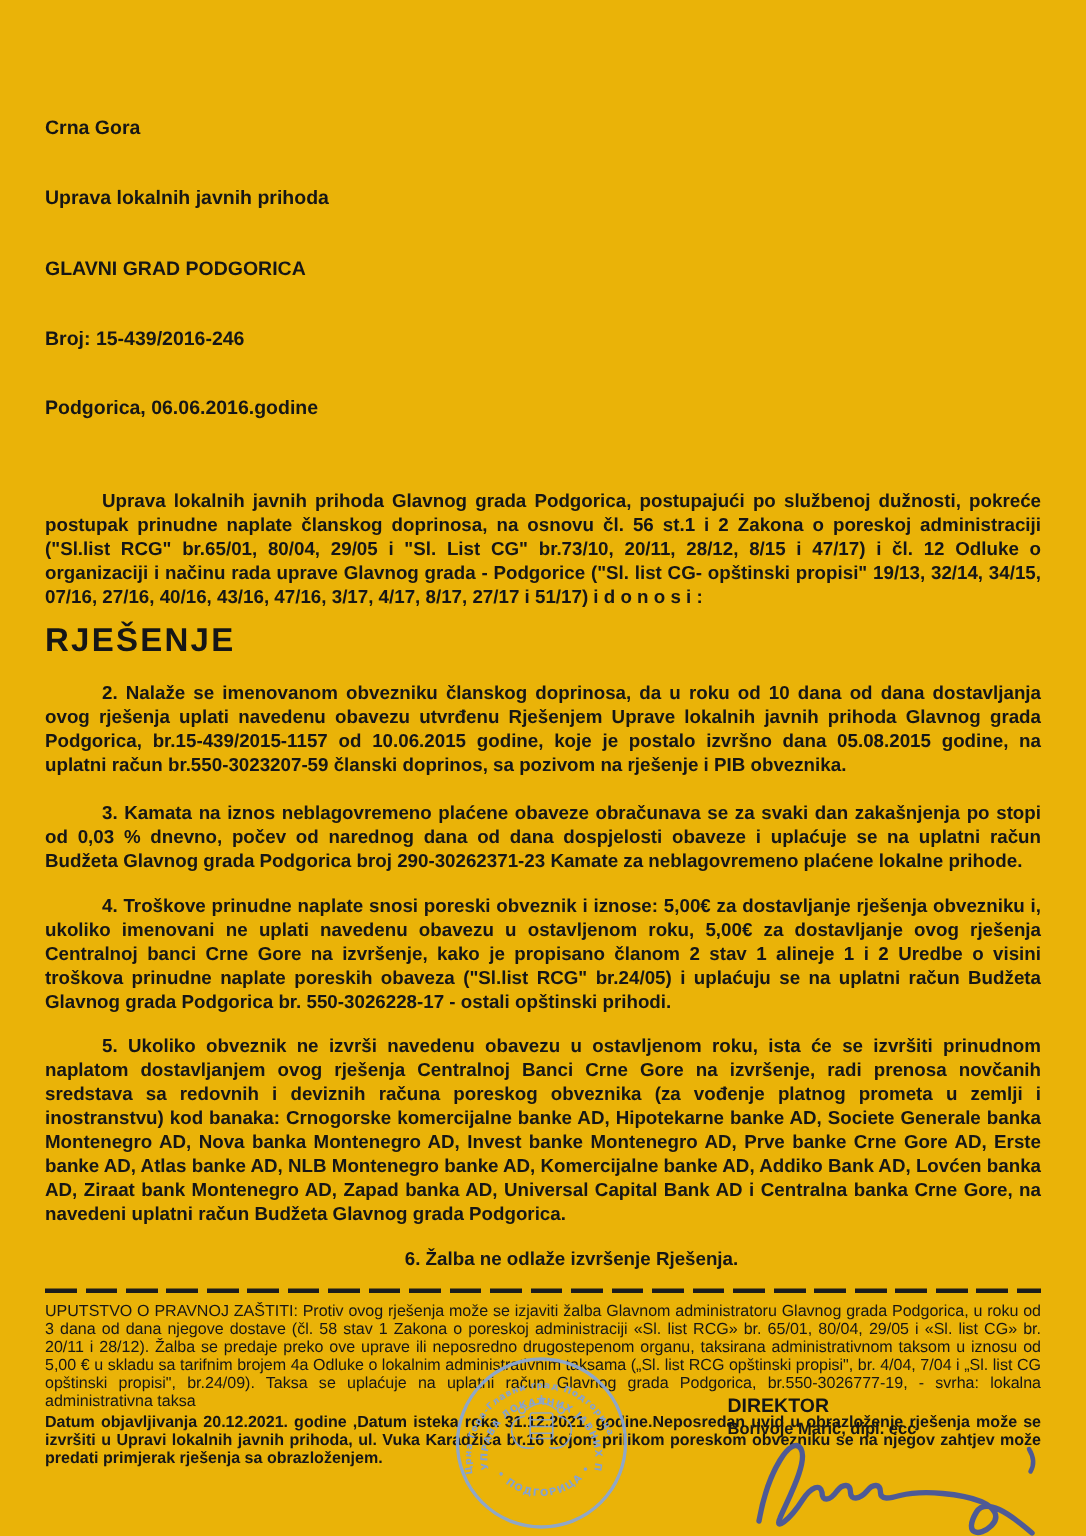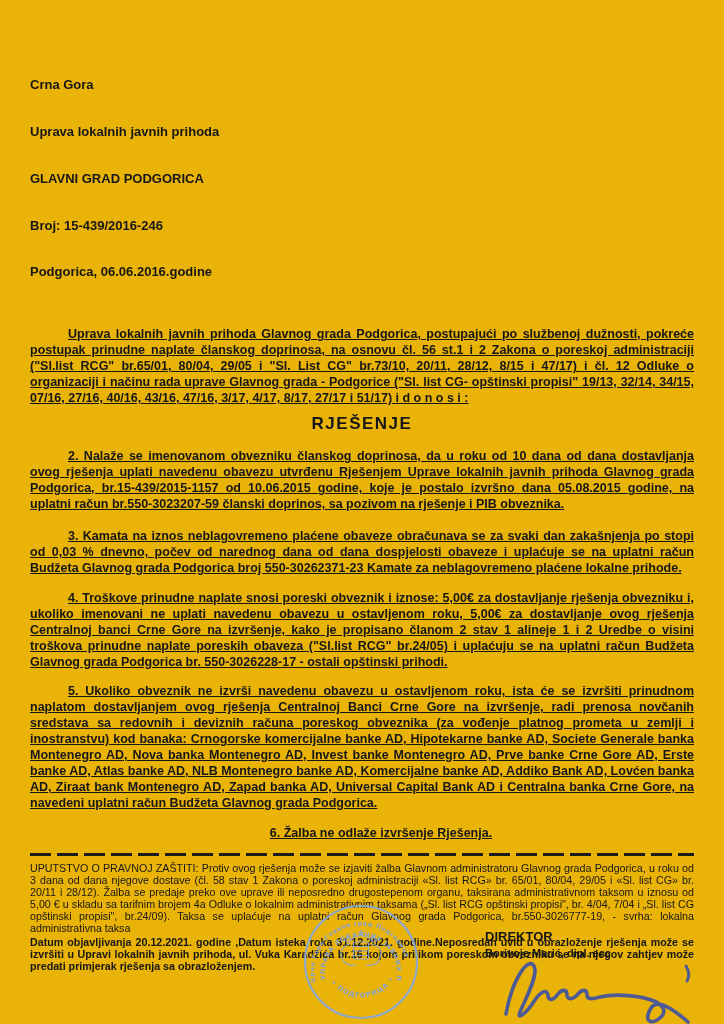--- a/index.html
+++ b/index.html
@@ -6,24 +6,24 @@
   .page {
     position:relative; width:724px; height:1024px; background:#eab308;
     overflow:hidden; font-family:"Liberation Sans", sans-serif; color:#161616;
   }
   .content { position:absolute; left:30px; top:46px; width:664px; }
 
   .hdr { font-size:13px; font-weight:700; line-height:15.6px; white-space:pre; }
 
   .para {
     font-size:12.5px; font-weight:700; line-height:16px;
-    text-align:justify; text-indent:38px; margin:0;text-decoration:underline;
+    text-align:justify; text-indent:38px; margin:0;
   }
   .intro   { margin-top:15px; }
-  .title   { margin:8px 0 0 0; text-align:center; font-size:17px; font-weight:700; letter-spacing:1.5px; }
+  .title   { margin:8px 0 0 0; font-size:22px; font-weight:700; letter-spacing:1.5px; }
   .subtitle{ margin:2px 0 0 0; text-align:center; font-size:15.5px; font-weight:700; }
 
   .item1 { margin-top:12px; }
   .item2 { margin-top:14px; }
   .item3 { margin-top:16px; }
   .item4 { margin-top:14px; }
   .item5 { margin-top:13px; }
   .item6 { margin-top:14px; text-align:center; }
 
   .divider {
@@ -57,21 +57,21 @@
       <div>GLAVNI GRAD PODGORICA</div>
       <div>Broj: 15-439/2016-246</div>
       <div>Podgorica, 06.06.2016.godine</div>
     </div>
 
     <p class="para intro">Uprava lokalnih javnih prihoda Glavnog grada Podgorica, postupajući po službenoj dužnosti, pokreće postupak prinudne naplate članskog doprinosa, na osnovu čl. 56 st.1 i 2 Zakona o poreskoj administraciji ("Sl.list RCG" br.65/01, 80/04, 29/05 i "Sl. List CG" br.73/10, 20/11, 28/12, 8/15 i 47/17) i čl. 12 Odluke o organizaciji i načinu rada uprave Glavnog grada - Podgorice ("Sl. list CG- opštinski propisi" 19/13, 32/14, 34/15, 07/16, 27/16, 40/16, 43/16, 47/16, 3/17, 4/17, 8/17, 27/17 i 51/17) i d o n o s i :</p>
 
     <p class="title">RJEŠENJE</p>
 
     <p class="para item2">2. Nalaže se imenovanom obvezniku članskog doprinosa, da u roku od 10 dana od dana dostavljanja ovog rješenja uplati navedenu obavezu utvrđenu Rješenjem Uprave lokalnih javnih prihoda Glavnog grada Podgorica, br.15-439/2015-1157 od 10.06.2015 godine, koje je postalo izvršno dana 05.08.2015 godine, na uplatni račun br.550-3023207-59 članski doprinos, sa pozivom na rješenje i PIB obveznika.</p>
-    <p class="para item3">3. Kamata na iznos neblagovremeno plaćene obaveze obračunava se za svaki dan zakašnjenja po stopi od 0,03 % dnevno, počev od narednog dana od dana dospjelosti obaveze i uplaćuje se na uplatni račun Budžeta Glavnog grada Podgorica broj 550-30262371-23 Kamate za neblagovremeno plaćene lokalne prihode.</p>
+    <p class="para item3">3. Kamata na iznos neblagovremeno plaćene obaveze obračunava se za svaki dan zakašnjenja po stopi od 0,03 % dnevno, počev od narednog dana od dana dospjelosti obaveze i uplaćuje se na uplatni račun Budžeta Glavnog grada Podgorica broj 290-30262371-23 Kamate za neblagovremeno plaćene lokalne prihode.</p>
     <p class="para item4">4. Troškove prinudne naplate snosi poreski obveznik i iznose: 5,00€ za dostavljanje rješenja obvezniku i, ukoliko imenovani ne uplati navedenu obavezu u ostavljenom roku, 5,00€ za dostavljanje ovog rješenja Centralnoj banci Crne Gore na izvršenje, kako je propisano članom 2 stav 1 alineje 1 i 2 Uredbe o visini troškova prinudne naplate poreskih obaveza ("Sl.list RCG" br.24/05) i uplaćuju se na uplatni račun Budžeta Glavnog grada Podgorica br. 550-3026228-17 - ostali opštinski prihodi.</p>
     <p class="para item5">5. Ukoliko obveznik ne izvrši navedenu obavezu u ostavljenom roku, ista će se izvršiti prinudnom naplatom dostavljanjem ovog rješenja Centralnoj Banci Crne Gore na izvršenje, radi prenosa novčanih sredstava sa redovnih i deviznih računa poreskog obveznika (za vođenje platnog prometa u zemlji i inostranstvu) kod banaka: Crnogorske komercijalne banke AD, Hipotekarne banke AD, Societe Generale banka Montenegro AD, Nova banka Montenegro AD, Invest banke Montenegro AD, Prve banke Crne Gore AD, Erste banke AD, Atlas banke AD, NLB Montenegro banke AD, Komercijalne banke AD, Addiko Bank AD, Lovćen banka AD, Ziraat bank Montenegro AD, Zapad banka AD, Universal Capital Bank AD i Centralna banka Crne Gore, na navedeni uplatni račun Budžeta Glavnog grada Podgorica.</p>
     <p class="para item6">6. Žalba ne odlaže izvršenje Rješenja.</p>
 
     <div class="divider"></div>
 
     <p class="notice"><span class="lead">UPUTSTVO O PRAVNOJ ZAŠTITI:</span><span> Protiv ovog rješenja može se izjaviti žalba Glavnom administratoru Glavnog grada Podgorica, u roku od 3 dana od dana njegove dostave (čl. 58 stav 1 Zakona o poreskoj administraciji «Sl. list RCG» br. 65/01, 80/04, 29/05 i «Sl. list CG» br. 20/11 i 28/12). Žalba se predaje preko ove uprave ili neposredno drugostepenom organu, taksirana administrativnom taksom u iznosu od 5,00 € u skladu sa tarifnim brojem 4a Odluke o lokalnim administrativnim taksama („Sl. list RCG opštinski propisi", br. 4/04, 7/04 i „Sl. list CG opštinski propisi", br.24/09). Taksa se uplaćuje na uplatni račun Glavnog grada Podgorica, br.550-3026777-19, - svrha: lokalna administrativna taksa</span></p>
 
     <p class="dates">Datum objavljivanja 20.12.2021. godine ,Datum isteka roka 31.12.2021. godine.Neposredan uvid u obrazloženje rješenja može se izvršiti u Upravi lokalnih javnih prihoda, ul. Vuka Karadžića br.16 kojom prilikom poreskom obvezniku se na njegov zahtjev može predati primjerak rješenja sa obrazloženjem.</p>
   </div>

